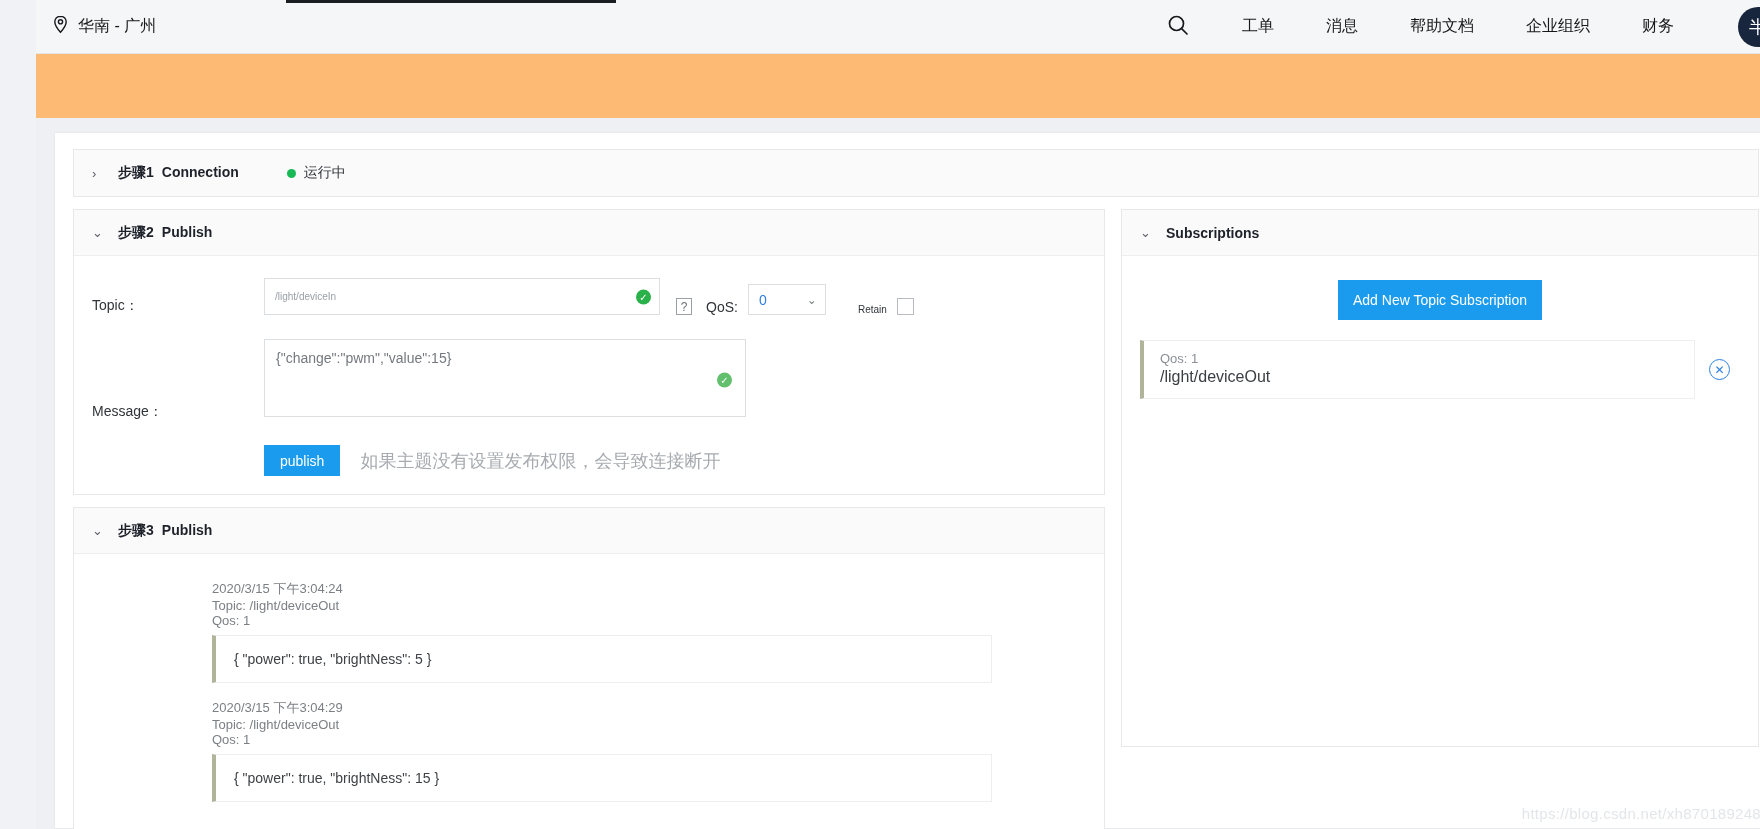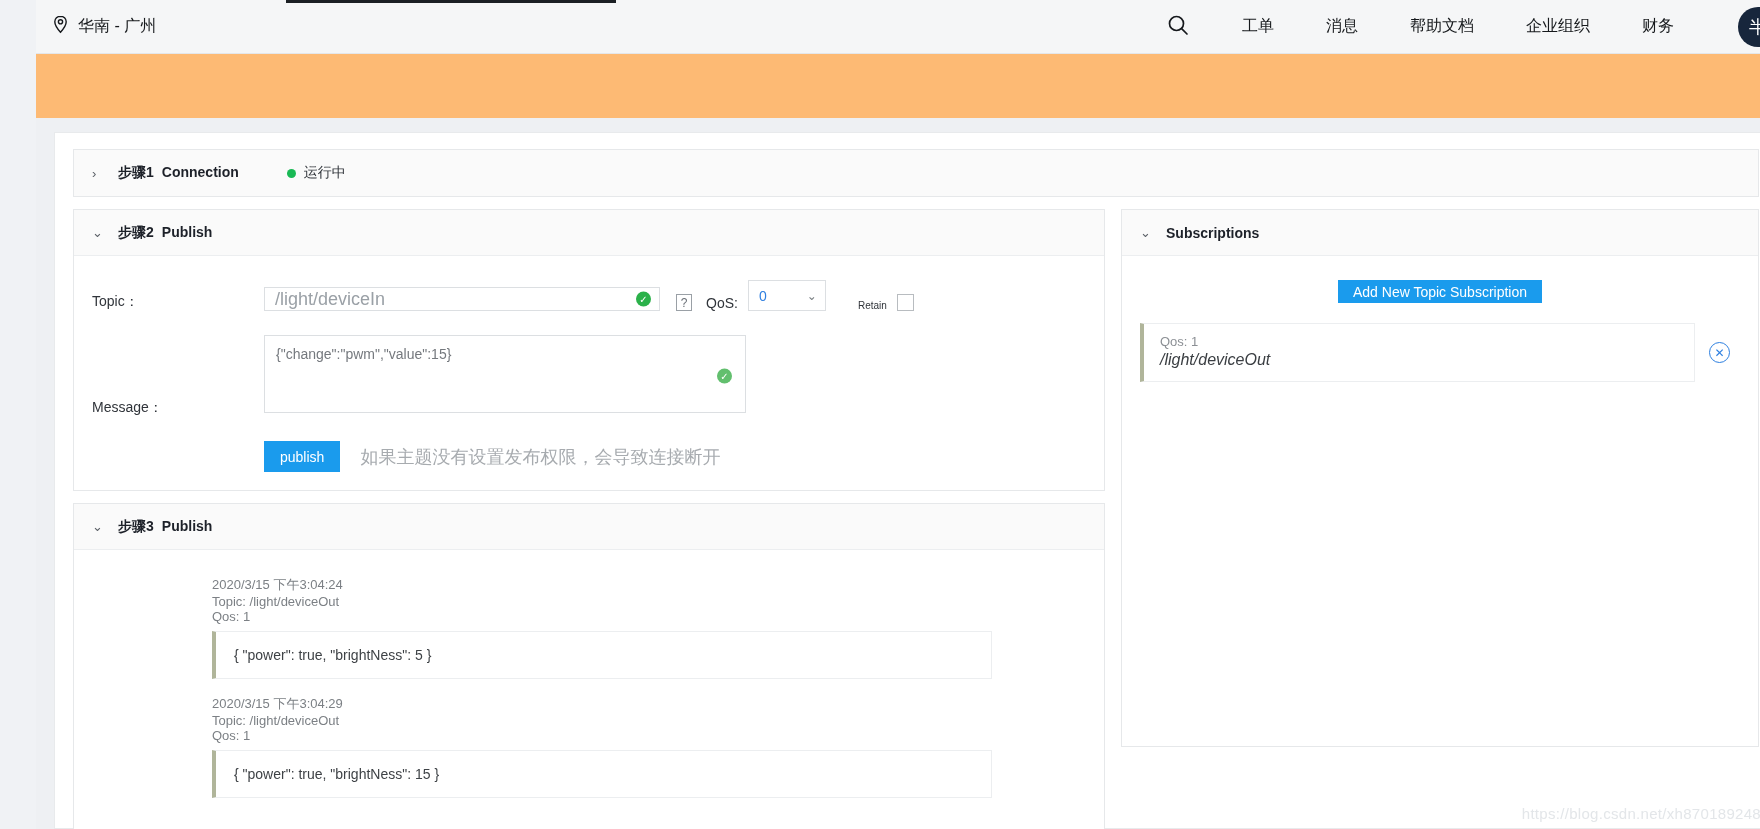--- a/index.html
+++ b/index.html
@@ -84,23 +84,23 @@
   .status { display: flex; align-items: center; gap: 8px; margin-left: 34px; }
   .dot { width: 9px; height: 9px; border-radius: 50%; background: #19b955; display: inline-block; }
   .status-text { font-size: 14px; color: #30343a; text-align: right; }
 
   
   .panel-body { padding: 22px 18px 18px 18px; }
   .form-row { display: flex; align-items: flex-end; margin-bottom: 24px; }
   .form-label { width: 172px; font-size: 14px; color: #30343a; padding-top: 8px; }
   .topic-input-wrap { position: relative; width: 396px; }
   .topic-input {
-    width: 100%; height: 24px;
+    width: 100%; height: 37px;
     border: 1px solid #dcdfe2; background: #fff;
-    padding: 0 34px 0 10px; font-size: 18px; color: #9aa0a6;
+    padding: 0 34px 0 10px; font-size: 10px; color: #9aa0a6;
     font-family: inherit; outline: none;
   }
   .ok-badge {
     position: absolute; right: 9px; top: 50%; transform: translateY(-50%);
     width: 15px; height: 15px; border-radius: 50%;
     background: #2bb14a; color: #fff; font-size: 10px;
     display: flex; align-items: center; justify-content: center;
   }
   .ok-badge.pale { background: #62bf6e; }
   .help-box {
@@ -158,30 +158,30 @@
     background: #fff; min-height: 48px;
     display: flex; align-items: center;
     padding: 6px 18px; font-size: 14px; color: #3e4246;
   }
 
   
   .subs-body { padding: 24px 18px 18px 18px; min-height: 490px; }
   .add-sub-row { display: flex; justify-content: center; }
   .add-sub-btn {
     background: #1a9bed; color: #fff; border: none;
-    height: 23px; padding: 0 15px; font-size: 14px;
+    height: 40px; padding: 0 15px; font-size: 14px;
     cursor: pointer; font-family: inherit;
   }
   .sub-row { display: flex; align-items: center; gap: 14px; margin-top: 20px; }
   .sub-card {
     flex: 1; border: 1px solid #eceef0; border-left: 4px solid #b0b59a;
     background: #fff; padding: 10px 16px 12px 16px;
   }
   .sub-qos { font-size: 13px; color: #8b8f94; margin-bottom: 2px; }
-  .sub-topic { font-size: 16px; color: #3a3e42; font-style: italic; }
+  .sub-topic { font-size: 16px; color: #3a3e42; }
   .del-btn {
     width: 21px; height: 21px; border-radius: 50%;
     border: 1.5px solid #2d7fe0; color: #2d7fe0;
     display: flex; align-items: center; justify-content: center;
     font-size: 12px; cursor: pointer; margin-right: 10px; flex: none;
   }
 
   .watermark {
     position: absolute; right: 16px; bottom: 6px;
     font-size: 15px; color: #e3e6e9; letter-spacing: .3px;

